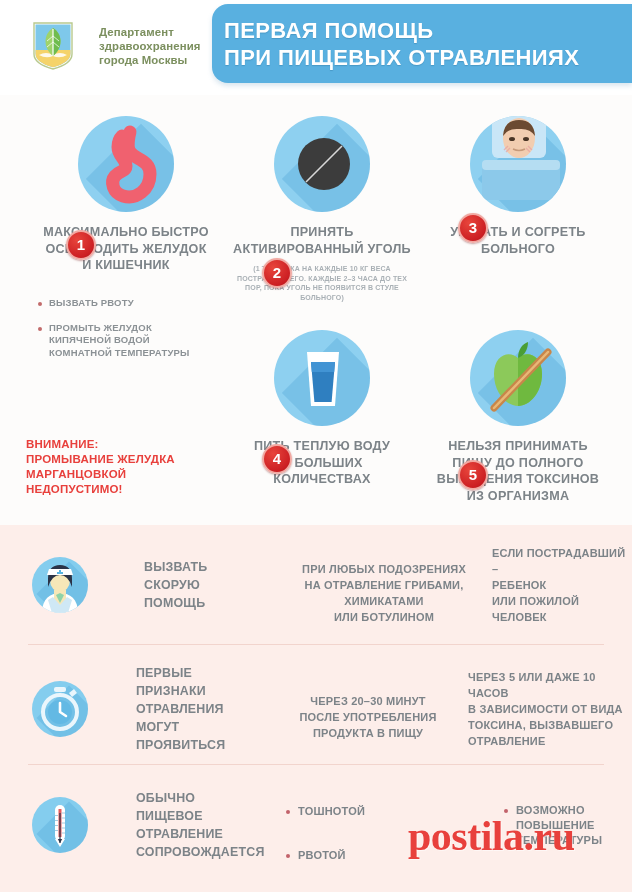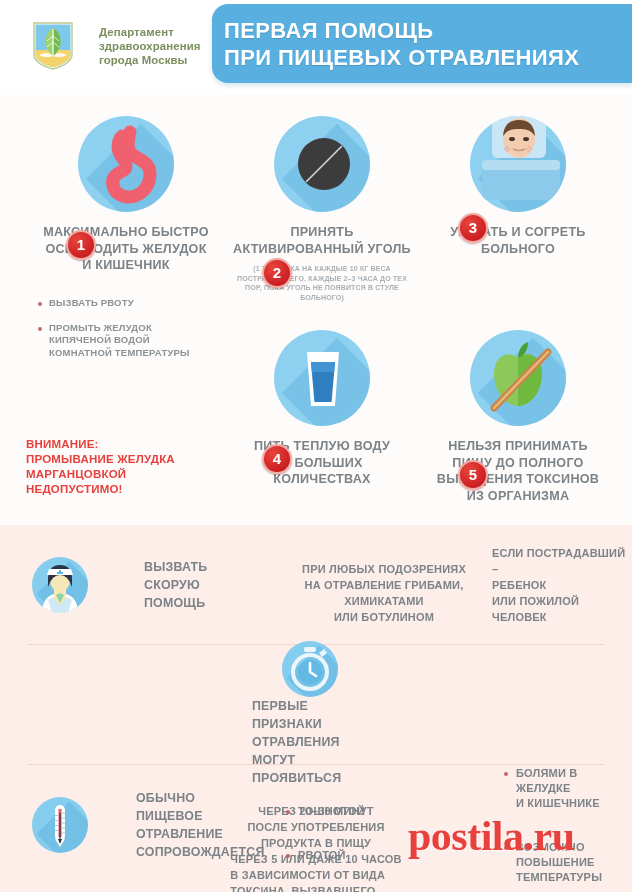--- a/index.html
+++ b/index.html
@@ -429,21 +429,21 @@
       <div class="cell-mid">ПРИ ЛЮБЫХ ПОДОЗРЕНИЯХ
 НА ОТРАВЛЕНИЕ ГРИБАМИ,
 ХИМИКАТАМИ
 ИЛИ БОТУЛИНОМ</div>
       <div class="cell-right">ЕСЛИ ПОСТРАДАВШИЙ –
 РЕБЕНОК
 ИЛИ ПОЖИЛОЙ ЧЕЛОВЕК</div>
     </div>
     <div class="trow-sep" style="top:119px;"></div>
 
-    <div class="trow" style="top:116px;flex-direction:column;">
+    <div class="trow" style="top:124px;">
       <div class="cell-icon">
         <div class="small-circle">
           <div class="small-shadow"></div>
           <svg width="56" height="56" viewBox="0 0 56 56" style="position:absolute;left:0;top:0;">
             <rect x="22" y="6" width="12" height="5" rx="2" fill="#eaf6fc"></rect>
             <path d="M37,12 l5,-4 3,4 -5,4 Z" fill="#eaf6fc"></path>
             <circle cx="28" cy="31" r="17" fill="none" stroke="#eaf6fc" stroke-width="4"></circle>
             <circle cx="28" cy="31" r="12" fill="#63b9e4"></circle>
             <path d="M28,31 L28,22 M28,31 L34,35" stroke="#ffffff" stroke-width="2.6" stroke-linecap="round"></path>
           </svg>
@@ -500,25 +500,20 @@
         </div>
         <div class="li">
           <div class="li-dot"></div>
           <div class="li-text">РВОТОЙ</div>
         </div>
       </div>
 
       <div class="cell-right cell-list">
         <div class="li">
           <div class="li-dot"></div>
-          <div class="li-text">БОЛЯМИ В ЖЕЛУДКЕ
-И КИШЕЧНИКЕ</div>
-        </div>
-        <div class="li">
-          <div class="li-dot"></div>
           <div class="li-text">ВОЗМОЖНО ПОВЫШЕНИЕ
 ТЕМПЕРАТУРЫ</div>
         </div>
       </div>
     </div>
 
   </div>
 
   <div class="watermark">postila.ru</div>
 

